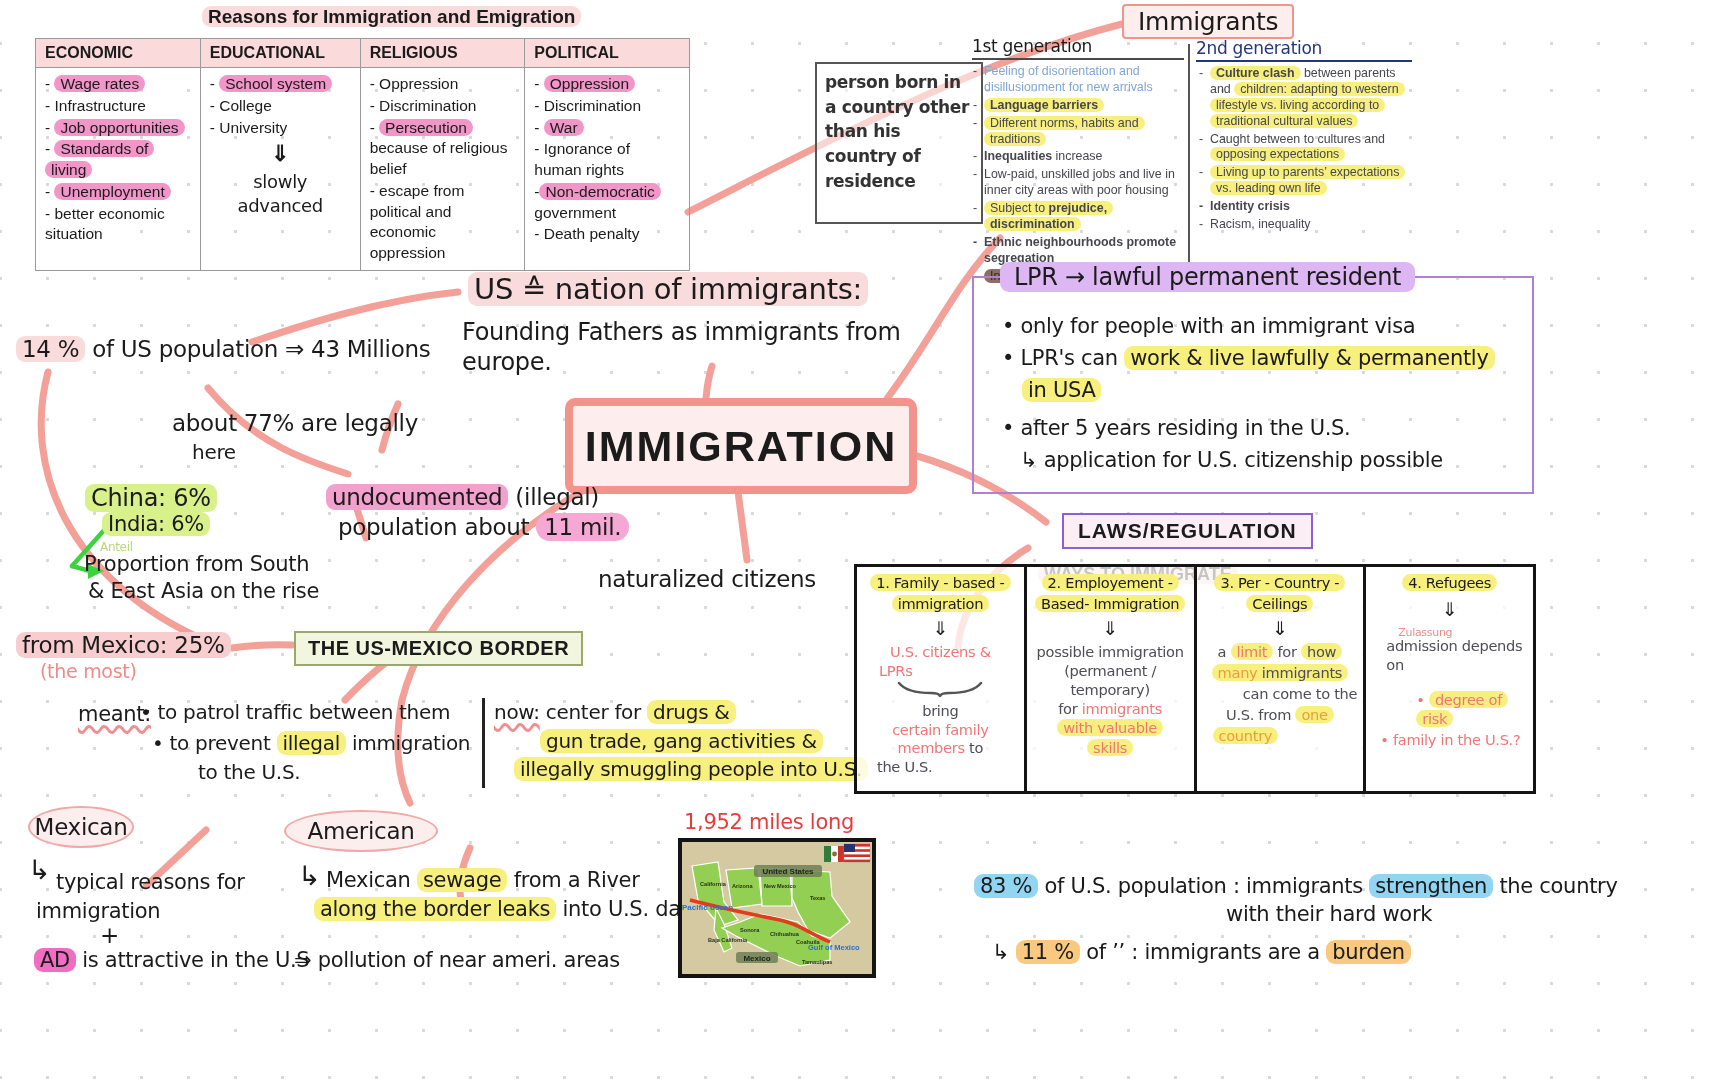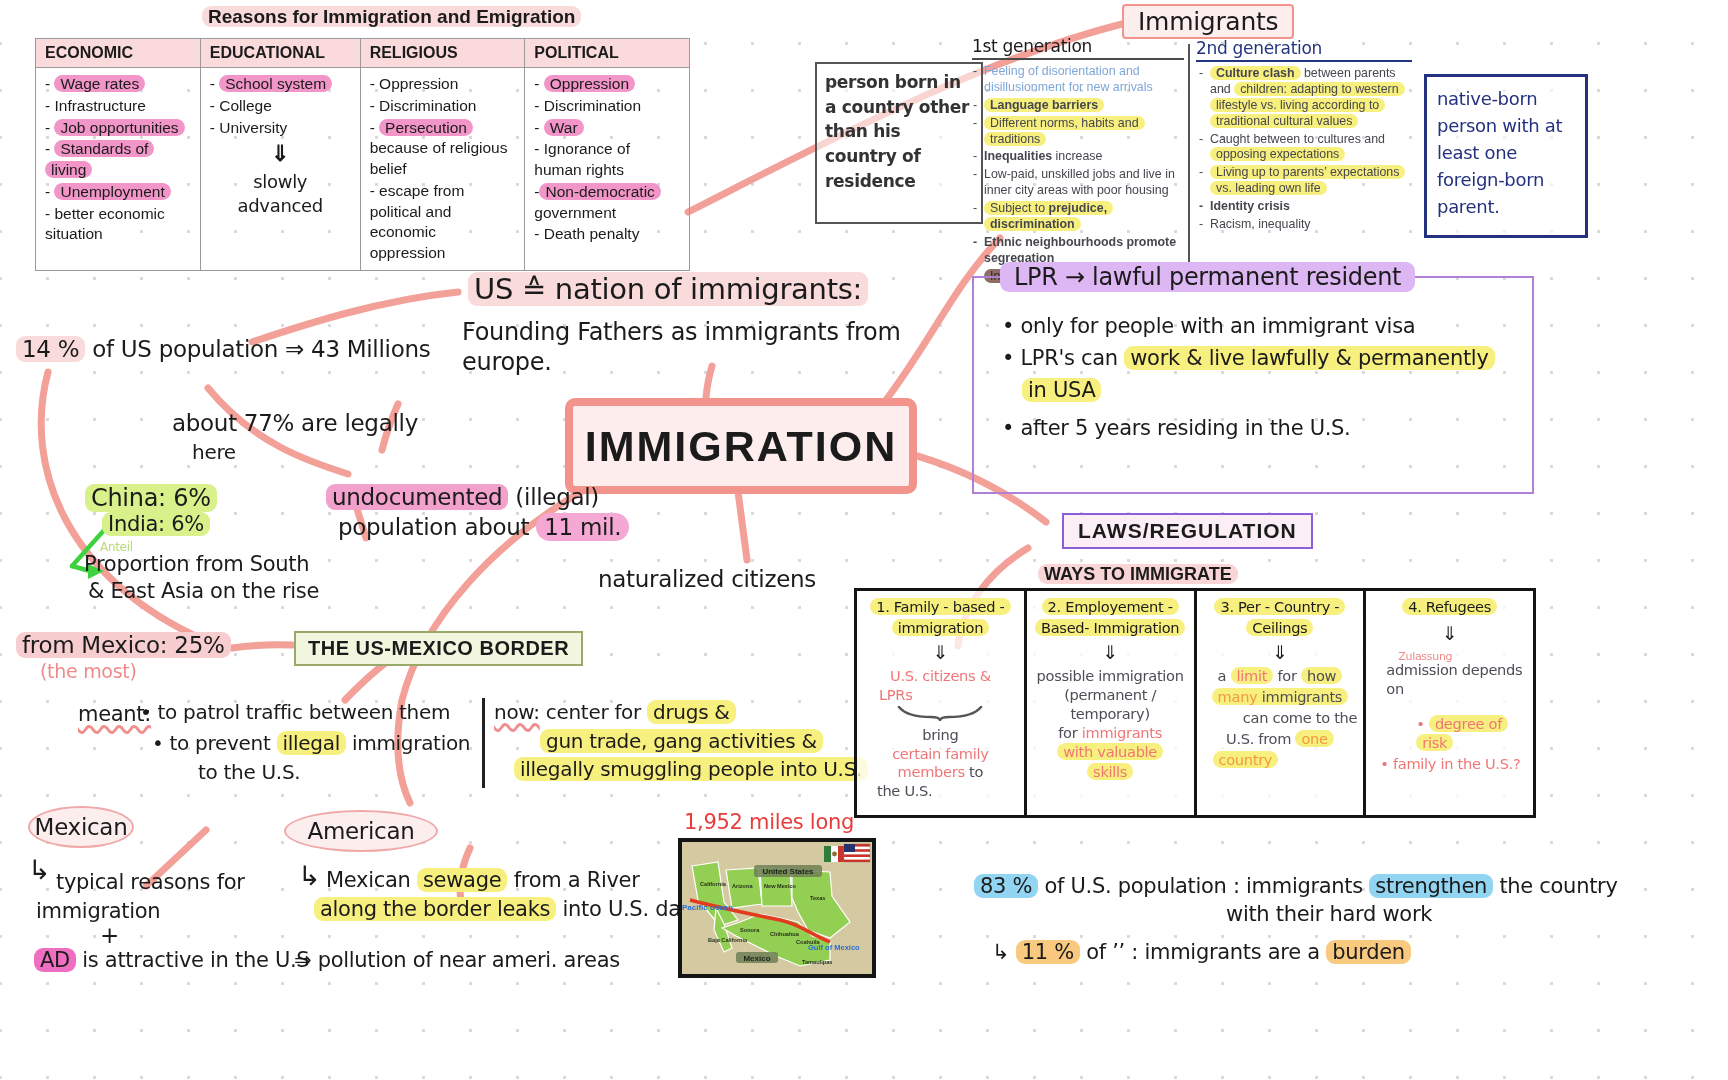--- a/index.html
+++ b/index.html
@@ -153,28 +153,28 @@
   </ul>
 
   <ul class="genlist abs" style="left:1198px;top:66px;width:214px;">
     <li><span class="pill hl-yellow b">Culture clash</span><span> between parents and </span><span class="pill hl-yellow">children: adapting to western lifestyle vs. living according to traditional cultural values</span></li>
     <li><span>Caught between to cultures and </span><span class="pill hl-yellow">opposing expectations</span></li>
     <li><span class="pill hl-yellow">Living up to parents’ expectations vs. leading own life</span></li>
     <li class="b"><span>Identity crisis</span></li>
     <li>Racism, inequality</li>
   </ul>
 
-  <div class="abs hand" style="left:1424px;top:74px;width:138px;height:142px;border:3px solid #24317e;background:rgba(255,255,255,.6);padding:8px 10px;font-size:18px;line-height:1.5;color:#24317e;">native-born person with at least one foreign-born parent.</div>
 
   <div class="abs" style="left:972px;top:276px;width:558px;height:214px;border:2.5px solid #b07fd6;">
     <div class="abs hand pill hl-purple" style="left:26px;top:-16px;font-size:24px;padding:1px 14px;">LPR → lawful permanent resident</div>
     <div class="abs hand" style="left:28px;top:36px;font-size:21px;">• only for people with an immigrant visa</div>
     <div class="abs hand" style="left:28px;top:68px;font-size:21px;"><span>• LPR's can </span><span class="pill hl-yellow">work &amp; live lawfully &amp; permanently</span></div>
     <div class="abs hand" style="left:48px;top:100px;font-size:21px;"><span class="pill hl-yellow">in USA</span></div>
     <div class="abs hand" style="left:28px;top:138px;font-size:21px;">• after 5 years residing in the U.S.</div>
+    <div class="abs hand" style="left:46px;top:170px;font-size:21px;"><span>↳ </span><span>application for U.S. citizenship possible</span></div>
   </div>
 
   <div class="abs print b" style="left:565px;top:398px;width:336px;height:80px;border:8px solid #f2938c;background:#fdeeed;border-radius:10px;display:flex;align-items:center;justify-content:center;font-size:43px;letter-spacing:2px;">IMMIGRATION</div>
 
   <div class="abs hand" style="left:468px;top:272px;font-size:29px;"><span class="pill hl-softpink">US ≙ nation of immigrants:</span></div>
   <div class="abs hand" style="left:462px;top:318px;font-size:24px;">Founding Fathers as immigrants from</div>
   <div class="abs hand" style="left:462px;top:348px;font-size:24px;">europe.</div>
 
   <div class="abs hand" style="left:16px;top:336px;font-size:23px;"><span class="pill hl-softpink">14 %</span><span> of US population ⇒ 43 Millions</span></div>
   <div class="abs hand" style="left:172px;top:410px;font-size:23px;">about 77% are legally</div>
@@ -260,21 +260,21 @@
           <rect x="166" y="16.4" width="26" height="2.6"></rect>
           <rect x="166" y="21.6" width="26" height="2.4"></rect>
         </g>
       <rect x="166" y="6" width="11" height="8" fill="#27336e"></rect>
     </g>
   </svg>
 
   <div class="abs print b" style="left:1062px;top:513px;font-size:21px;letter-spacing:1px;border:2px solid #8b5fd6;background:#fceef5;padding:4px 14px;">LAWS/REGULATION</div>
   <div class="abs print b" style="left:1038px;top:564px;font-size:18px;"><span class="pill" style="background:#f9d5d5;">WAYS TO IMMIGRATE</span></div>
 
-  <div class="abs hand" style="left:854px;top:588px;width:676px;height:224px;border:3.5px solid #141414;background:rgba(255,255,255,.75);display:flex;">
+  <div class="abs hand" style="left:854px;top:564px;width:676px;height:224px;border:3.5px solid #141414;background:rgba(255,255,255,.75);display:flex;">
     <div class="waycell">
       <div><span class="pill hl-yellow">1. Family - based -</span></div>
       <div style="margin-top:2px;"><span class="pill hl-yellow">immigration</span></div>
       <div style="font-size:19px;margin:2px 0;">⇓</div>
       <div class="red">U.S. citizens &amp;</div>
       <div class="red" style="text-align:left;padding-left:16px;">LPRs</div>
       <svg width="86" height="16" viewBox="0 0 86 16">
           <path d="M2,2 Q10,12 34,12 Q42,12 43,15 Q44,12 52,12 Q76,12 84,2" fill="none" stroke="#555" stroke-width="2.5" stroke-linecap="round"></path>
         </svg>
       <div class="gray">bring</div>

